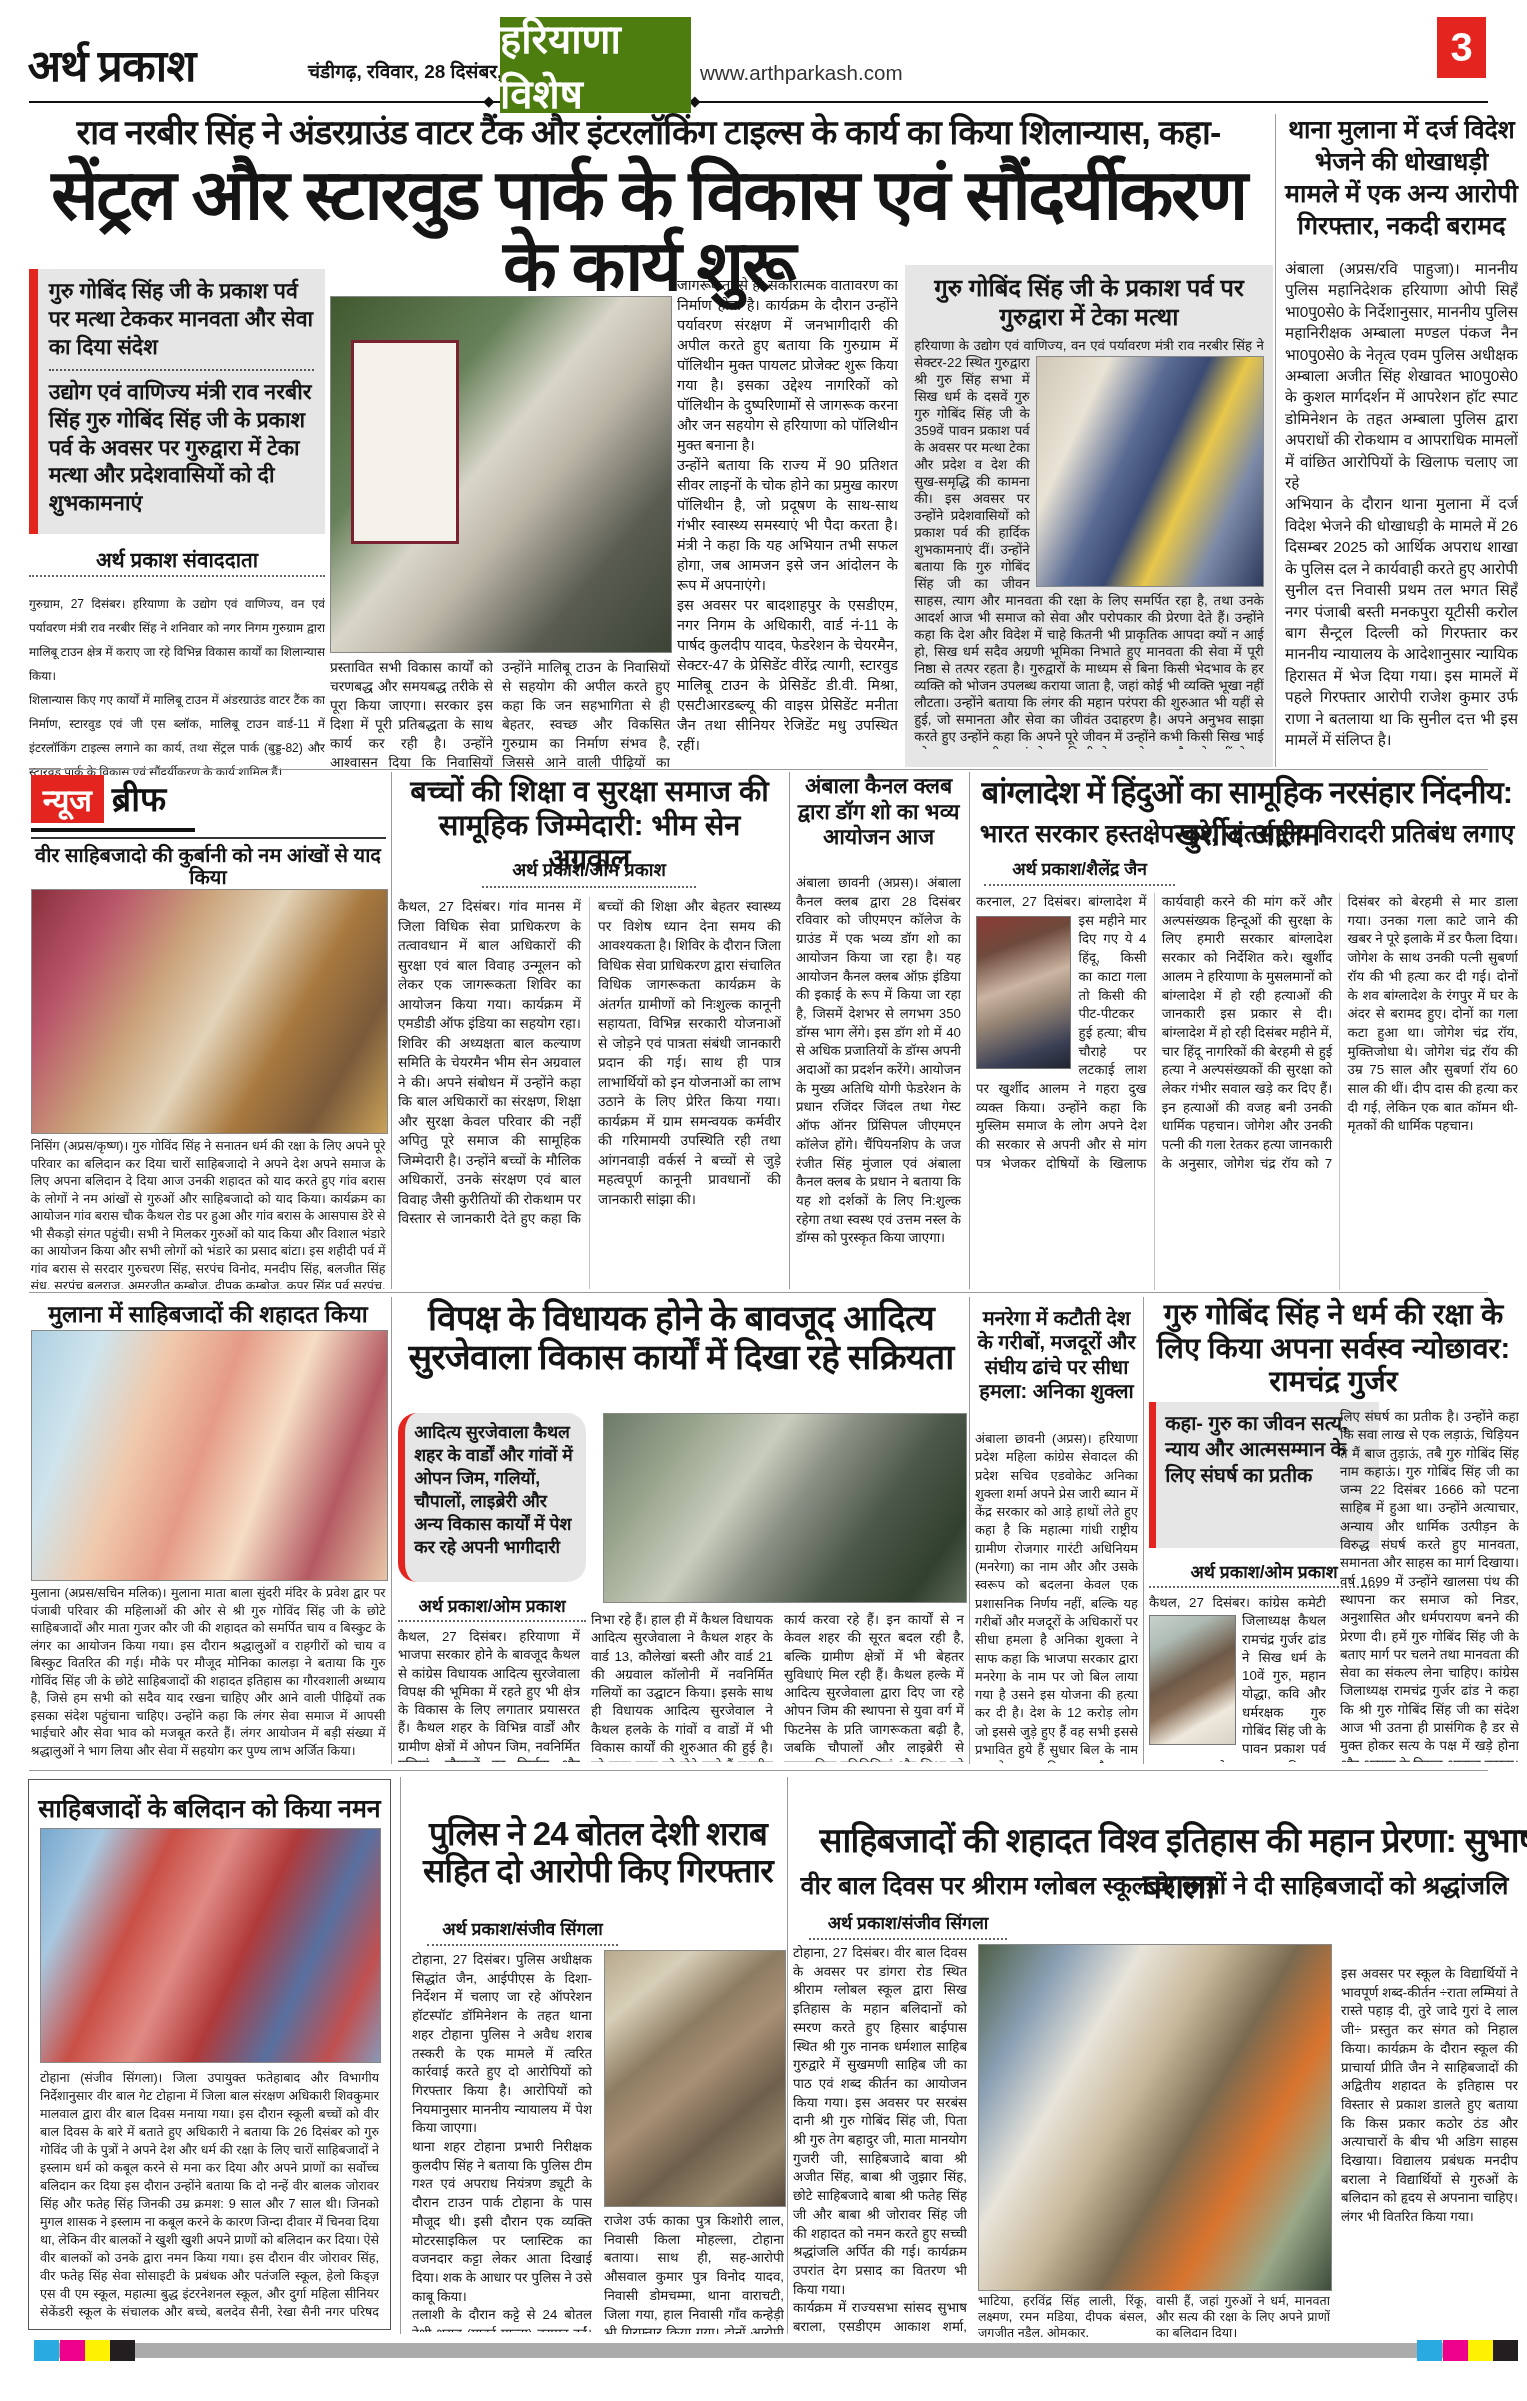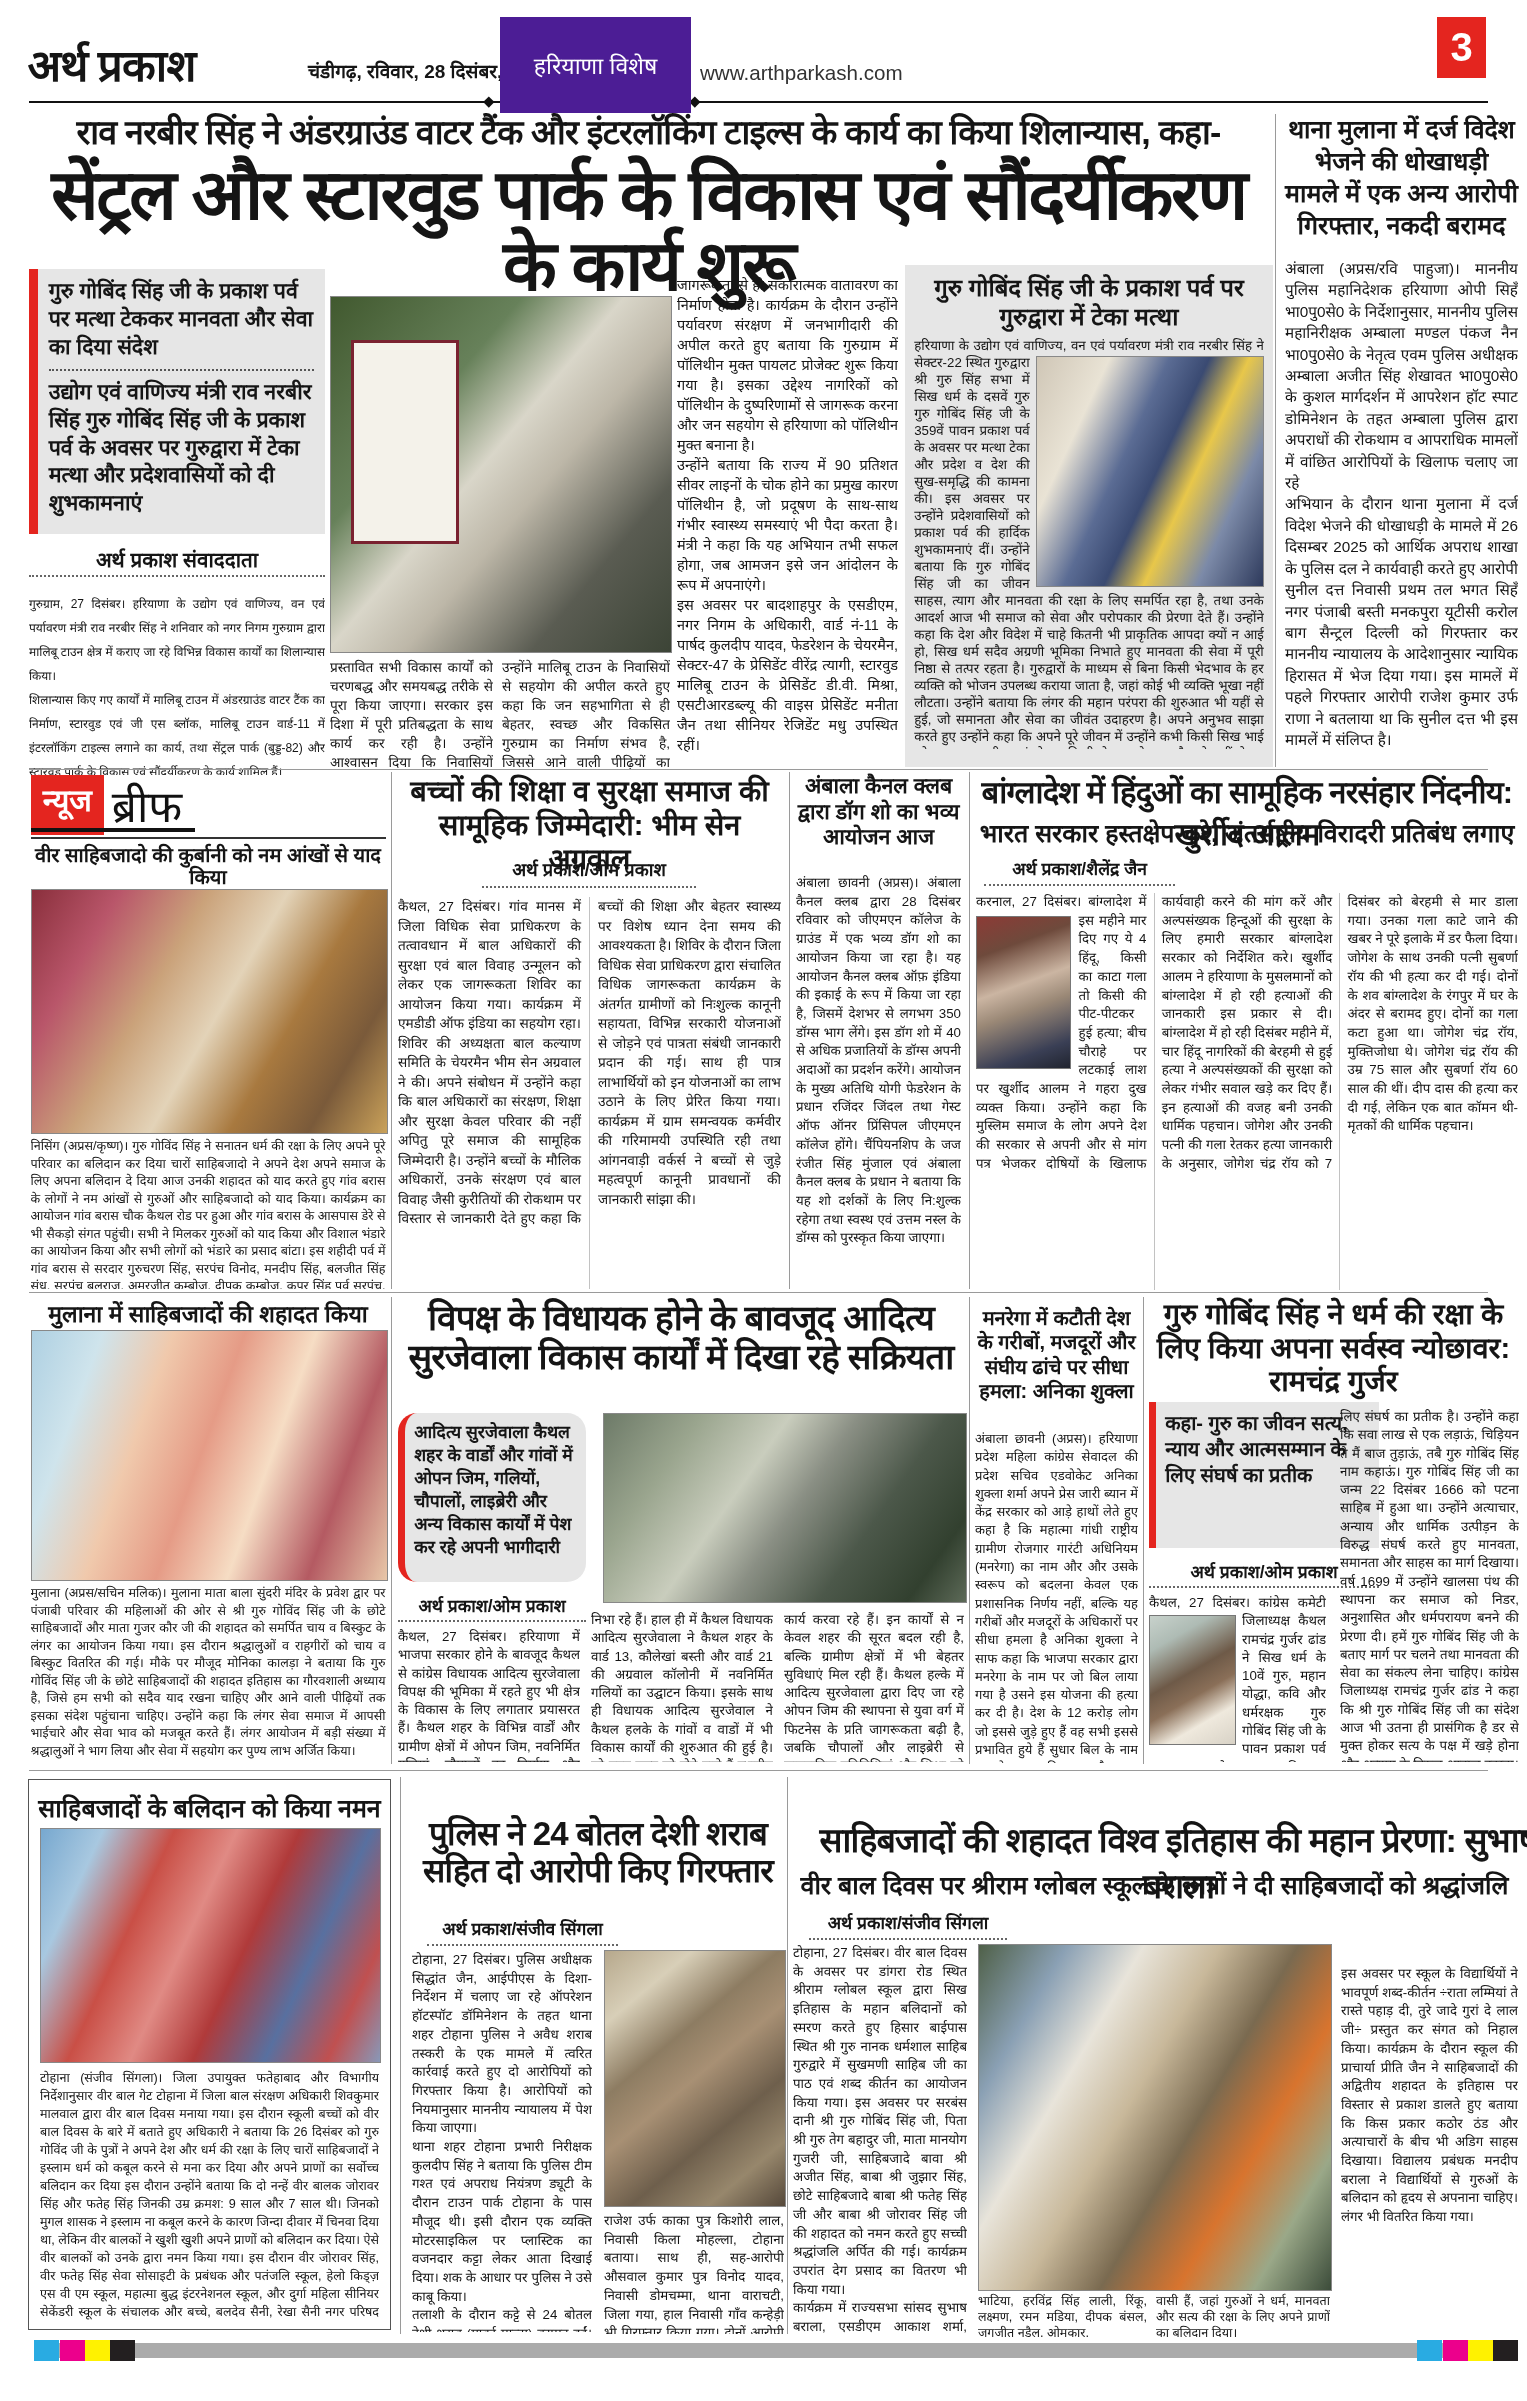--- a/index.html
+++ b/index.html
@@ -10,22 +10,22 @@
   .ctr{text-align:center;}
   .clip{overflow:hidden;}
   .pre{white-space:pre-line;}
   .vr{position:absolute;width:0.8px;background:#9a9a9a;}
   .hr{position:absolute;height:0.8px;background:#9a9a9a;}
   .photo{position:absolute;border:0.8px solid #888;}
   .grain{background-image:repeating-linear-gradient(0deg,rgba(255,255,255,.06) 0 1.5px,rgba(0,0,0,.05) 1.5px 3.1px);}
   
   #masthead{left:27.5px;top:34px;font-size:44px;font-weight:900;font-family:"Liberation Serif",serif;letter-spacing:-0.8px;}
   #dateline{left:308px;top:58px;font-size:19px;font-weight:700;}
-  #badge{left:500px;top:17px;width:191px;height:96px;background:#4c1d95;color:#fff;
-         display:flex;align-items:center;justify-content:center;font-size:23px;font-weight:400;}
+  #badge{left:500px;top:17px;width:191px;height:96px;background:#4d7c0f;color:#fff;
+         display:flex;align-items:center;justify-content:center;font-size:40px;font-weight:700;}
   #website{left:700px;top:61px;font-size:20.6px;color:#333;}
   #pageno{left:1437px;top:17px;width:49px;height:61px;background:#e4251f;color:#fff;
           display:flex;align-items:center;justify-content:center;font-size:40px;font-weight:800;}
   #toprule{left:29px;top:101px;width:1459px;height:2.3px;background:#111;}
   .dia{position:absolute;width:7.6px;height:7.6px;background:#111;transform:rotate(45deg);top:98px;}
   
   #kicker{left:27px;top:114px;width:1243px;font-size:34px;font-weight:800;letter-spacing:-0.8px;line-height:1.1;}
   #leadhead{left:27px;top:160px;width:1243px;font-size:70px;font-weight:900;letter-spacing:-2.3px;line-height:1.02;}
   #leadbox{left:29px;top:269px;width:296px;height:265px;background:#e6e6e6;border-left:9.2px solid #e4251f;
            box-sizing:border-box;padding:9.2px 10.7px;}
@@ -45,21 +45,21 @@
   #gdhead{font-size:24px;font-weight:900;text-align:center;line-height:1.22;margin-bottom:6.1px;}
   #gdbody{font-size:13.3px;line-height:17px;text-align:justify;height:412px;overflow:hidden;}
   #gdphoto{float:right;width:226px;height:229px;margin:1.5px 0 4.6px 6.1px;border:0.8px solid #888;
     background:linear-gradient(115deg,#cfc6b6 0%,#e9e3d5 22%,#5b6c94 40%,#3a4a72 52%,#e8c74a 64%,#7c8aa8 80%,#2e3a5c 100%);}
   
   #fraudhead{left:1285px;top:113px;width:233px;font-size:25px;font-weight:900;line-height:1.28;}
   #fraudbody{left:1285px;top:258px;width:233px;height:510px;font-size:15.3px;line-height:21.4px;}
   
   #nbrow{left:30.5px;top:775px;display:flex;}
   #nb1{background:#e4251f;color:#fff;font-size:30.5px;font-weight:900;padding:3.1px 12.2px;}
-  #nb2{color:#111;font-size:44px;font-weight:400;margin-left:7.6px;}
+  #nb2{color:#111;font-size:34px;font-weight:700;margin-left:7.6px;}
   #nbunder{left:30.5px;top:828px;width:164px;height:3.8px;background:#111;}
   #nbrule{left:30.5px;top:837px;width:355px;height:1.5px;background:#333;}
   #sz1head{left:30.5px;top:844px;width:355px;font-size:20px;font-weight:900;line-height:1.12;}
   #ph-sz1{left:30.5px;top:889px;width:355px;height:243px;
     background:linear-gradient(120deg,#8a2f3c 0%,#b9566a 18%,#caa27a 36%,#e3d3b8 52%,#a8793f 68%,#7a5a3a 84%,#caa25a 100%);}
   #sz1body{left:30.5px;top:1138px;width:355px;height:151px;font-size:12.6px;line-height:17.5px;}
   
   #bshead{left:398px;top:774px;width:383px;font-size:29px;font-weight:900;line-height:1.18;}
   #bsby{left:482px;top:856px;width:214px;font-size:18.3px;font-weight:800;border-bottom:2.3px dotted #666;padding-bottom:4.6px;}
   #bscols{left:398px;top:897px;width:383px;height:392px;font-size:13.7px;line-height:19.5px;

